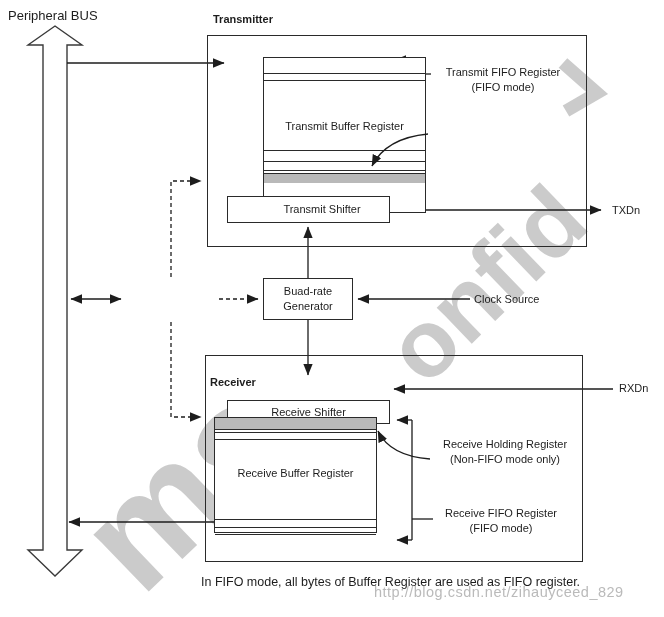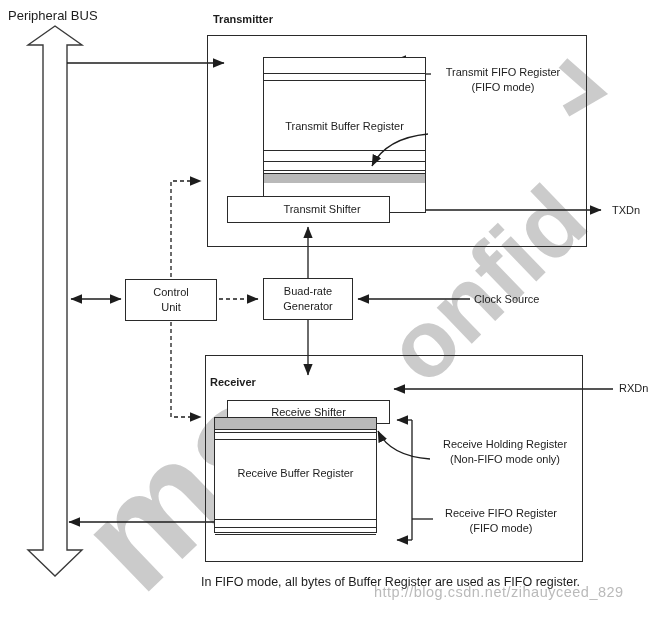--- a/index.html
+++ b/index.html
@@ -74,24 +74,20 @@
     <div class="rowline" style="top:103px;"></div>
     <div class="rowline" style="top:112px;"></div>
     <div class="grayband" style="top:115px;height:9px;"></div>
     <div class="lbl center" style="margin-top:-18px;">Transmit Buffer Register</div>
   </div>
 
   <div class="box" style="left:227px;top:196px;width:163px;height:27px;padding-left:27px;">
     <div class="lbl center">Transmit Shifter</div>
   </div>
 
-  <div class="box" style="left:125px;top:279px;width:92px;height:42px;">
-    <div class="lbl center">Control
-Unit</div>
-  </div>
 
   <div class="box" style="left:263px;top:278px;width:90px;height:42px;">
     <div class="lbl center">Buad-rate
 Generator</div>
   </div>
 
   <div class="box" style="left:227px;top:400px;width:163px;height:24px;">
     <div class="lbl center">Receive Shifter</div>
   </div>
 

